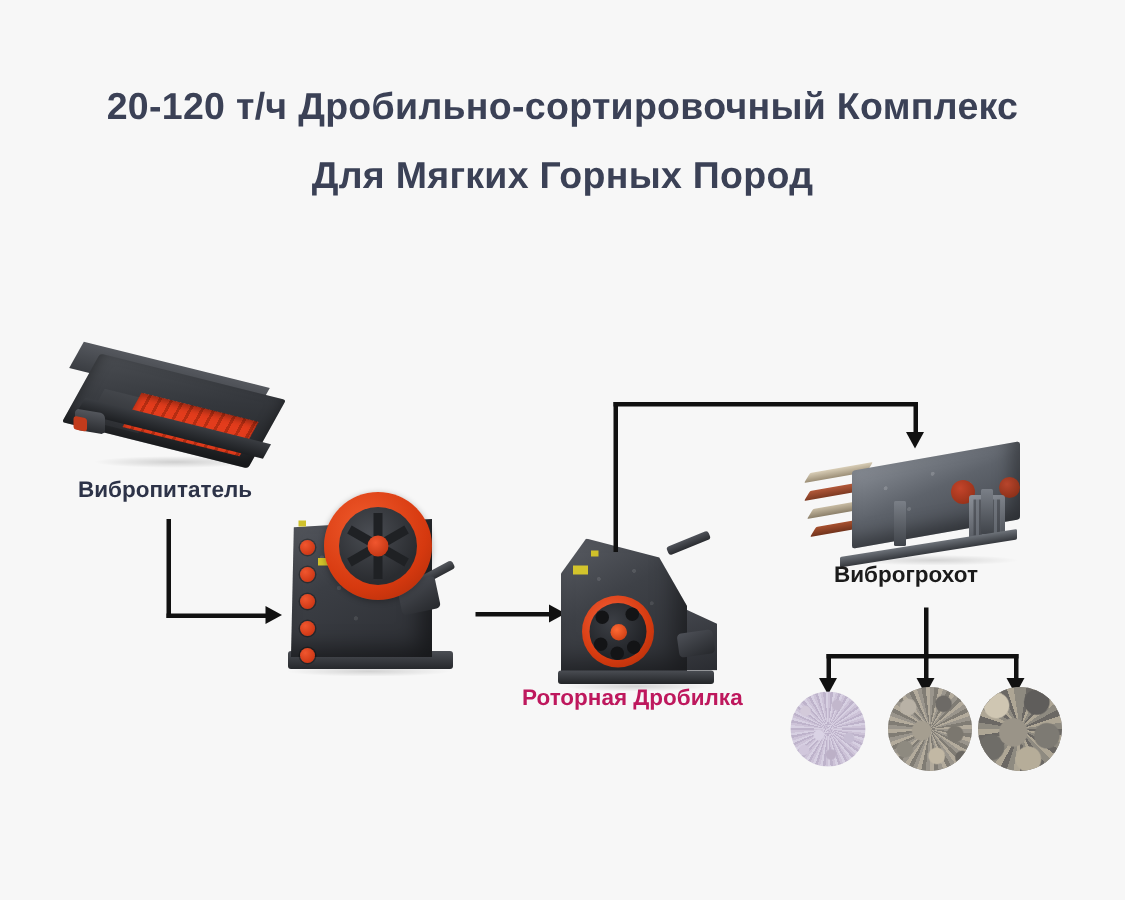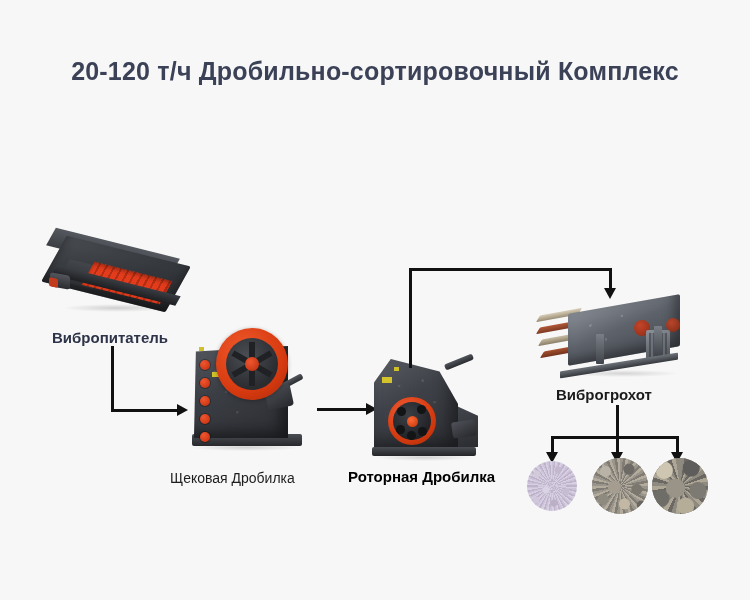--- a/index.html
+++ b/index.html
@@ -15,24 +15,24 @@
   
   .title{
     position:absolute;left:0;top:48px;width:750px;
     text-align:center;color:#3b4156;
     font-size:25px;font-weight:600;line-height:46px;
     letter-spacing:.2px;
   }
   .title .l2{display:block;}
 
   
-  .lbl{position:absolute;white-space:nowrap;margin-top:11px;}
+  .lbl{position:absolute;white-space:nowrap;}
   .lbl-feeder{left:52px;top:318px;font-size:15px;font-weight:700;color:#2d3348;}
   .lbl-jaw{left:170px;top:459px;font-size:14px;font-weight:400;color:#1d1d1d;}
-  .lbl-impact{left:348px;top:457px;font-size:15px;font-weight:700;color:#000000;}
+  .lbl-impact{left:348px;top:457px;font-size:15px;font-weight:700;color:#be185d;}
   .lbl-screen{left:556px;top:375px;font-size:15px;font-weight:700;color:#1b1b1b;}
 
   
   .line{position:absolute;background:#111;}
   .arrow{position:absolute;width:0;height:0;}
   .arrow-right{border-top:6px solid transparent;border-bottom:6px solid transparent;border-left:11px solid #111;}
   .arrow-down{border-left:6px solid transparent;border-right:6px solid transparent;border-top:11px solid #111;}
 
   
   .eq{position:absolute;}
@@ -294,20 +294,21 @@
       #85817a;
   }
 </style>
 </head>
 <body>
 
 <div id="stage">
 
   <div class="title">
     <span>20-120 т/ч Дробильно-сортировочный Комплекс</span>
+    <span class="l2">Для Мягких Горных Пород</span>
   </div>
 
   <div class="eq" id="feeder">
     <div class="fd-shadow"></div>
     <div class="fd-wallback"></div>
     <div class="fd-body"></div>
     <div class="fd-floor2"></div>
     <div class="fd-floor"></div>
     <div class="fd-lipfront"></div>
     <div class="fd-motor"></div>
@@ -338,21 +339,20 @@
     <div class="jw-motor"></div>
     <div class="jw-wheel">
       <div class="jw-wheel-in">
         <div class="jw-spoke" style="transform:rotate(0deg);"></div>
         <div class="jw-spoke" style="transform:rotate(60deg);"></div>
         <div class="jw-spoke" style="transform:rotate(120deg);"></div>
         <div class="jw-hub"></div>
       </div>
     </div>
   </div>
-  <div class="lbl lbl-jaw">Щековая Дробилка</div>
 
   <div>
     <div class="line" style="left:317px;top:408px;width:52px;height:3px;"></div>
     <div class="arrow arrow-right" style="left:366px;top:403px;"></div>
   </div>
 
   <div class="eq" id="impact">
     <div class="ic-shadow"></div>
     <div class="ic-right"></div>
     <div class="ic-body"></div>

